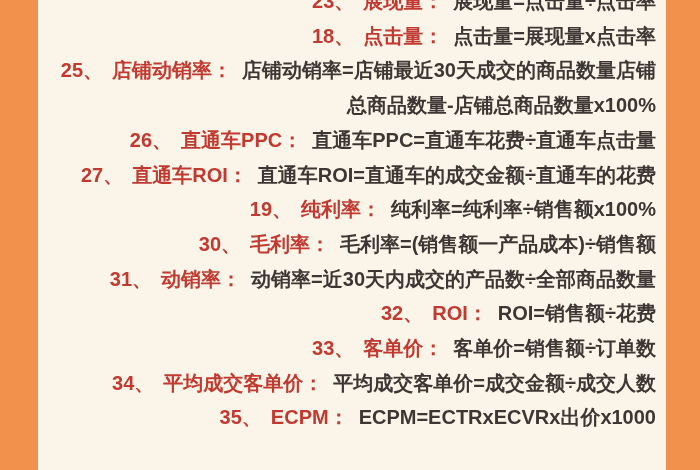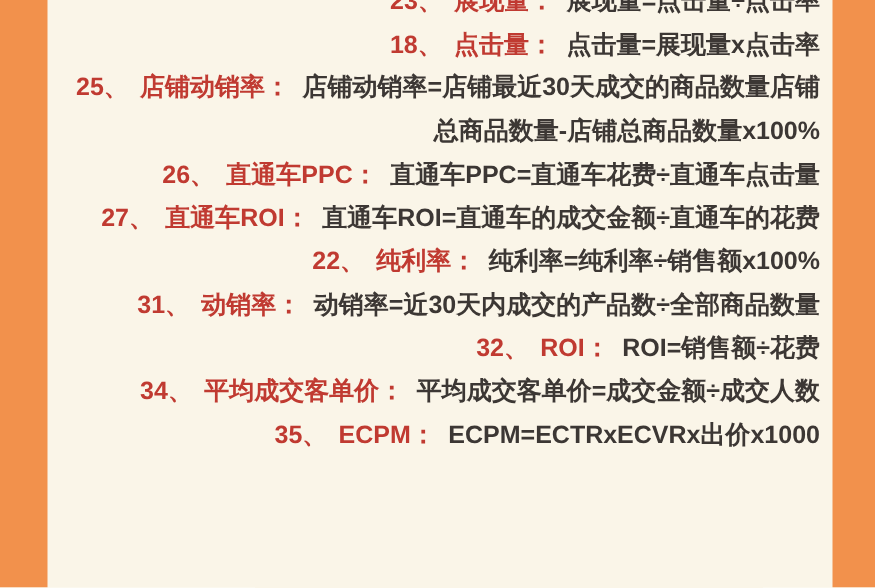--- a/index.html
+++ b/index.html
@@ -64,27 +64,33 @@
     <div class="item">
       <span class="num">25、</span><span class="term">店铺动销率：</span><span class="formula">店铺动销率=店铺最近30天成交的商品数量店铺总商品数量-店铺总商品数量x100%</span>
     </div>
     <div class="item">
       <span class="num">26、</span><span class="term">直通车PPC：</span><span class="formula">直通车PPC=直通车花费÷直通车点击量</span>
     </div>
     <div class="item">
       <span class="num">27、</span><span class="term">直通车ROI：</span><span class="formula">直通车ROI=直通车的成交金额÷直通车的花费</span>
     </div>
     <div class="item">
-      <span class="num">22、</span><span class="term">纯利率：</span><span class="formula">纯利率=纯利率÷销售额x100%</span>
+      <span class="num">19、</span><span class="term">纯利率：</span><span class="formula">纯利率=纯利率÷销售额x100%</span>
+    </div>
+    <div class="item">
+      <span class="num">30、</span><span class="term">毛利率：</span><span class="formula">毛利率=(销售额一产品成本)÷销售额</span>
     </div>
     <div class="item">
       <span class="num">31、</span><span class="term">动销率：</span><span class="formula">动销率=近30天内成交的产品数÷全部商品数量</span>
     </div>
     <div class="item">
       <span class="num">32、</span><span class="term">ROI：</span><span class="formula">ROI=销售额÷花费</span>
+    </div>
+    <div class="item">
+      <span class="num">33、</span><span class="term">客单价：</span><span class="formula">客单价=销售额÷订单数</span>
     </div>
     <div class="item">
       <span class="num">34、</span><span class="term">平均成交客单价：</span><span class="formula">平均成交客单价=成交金额÷成交人数</span>
     </div>
     <div class="item">
       <span class="num">35、</span><span class="term">ECPM：</span><span class="formula">ECPM=ECTRxECVRx出价x1000</span>
     </div>
   </div>
 </div>
 

